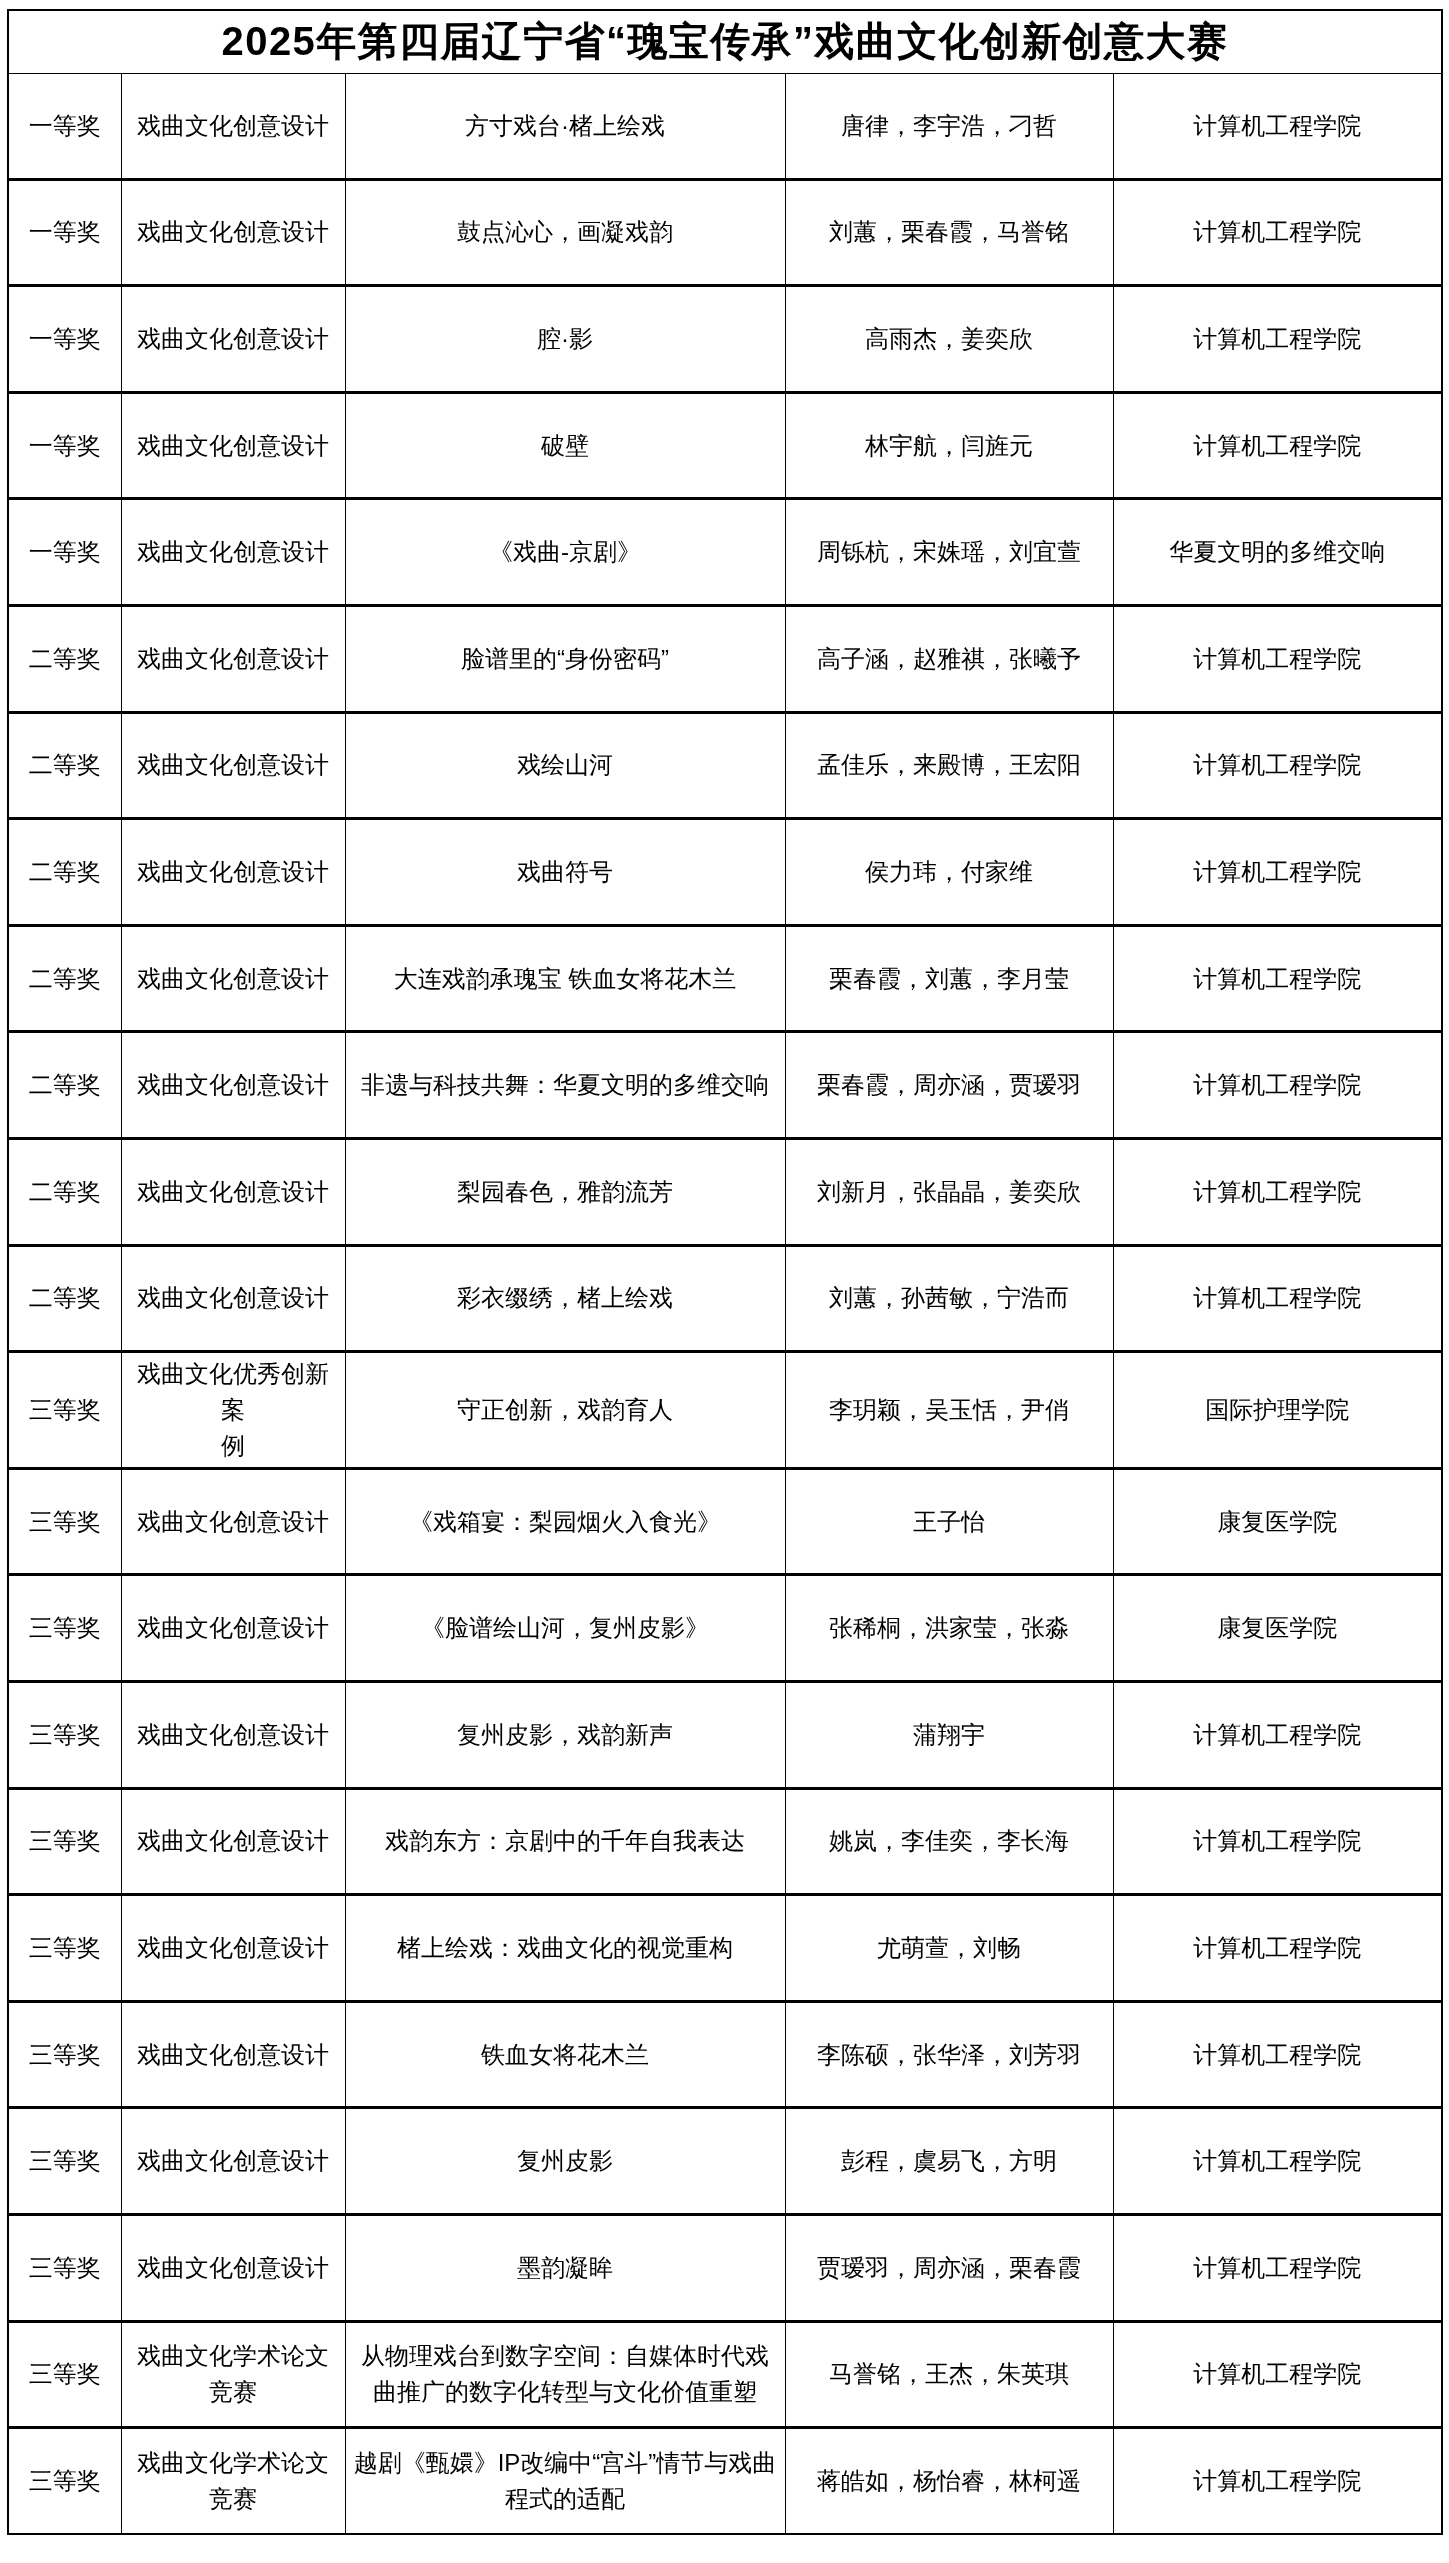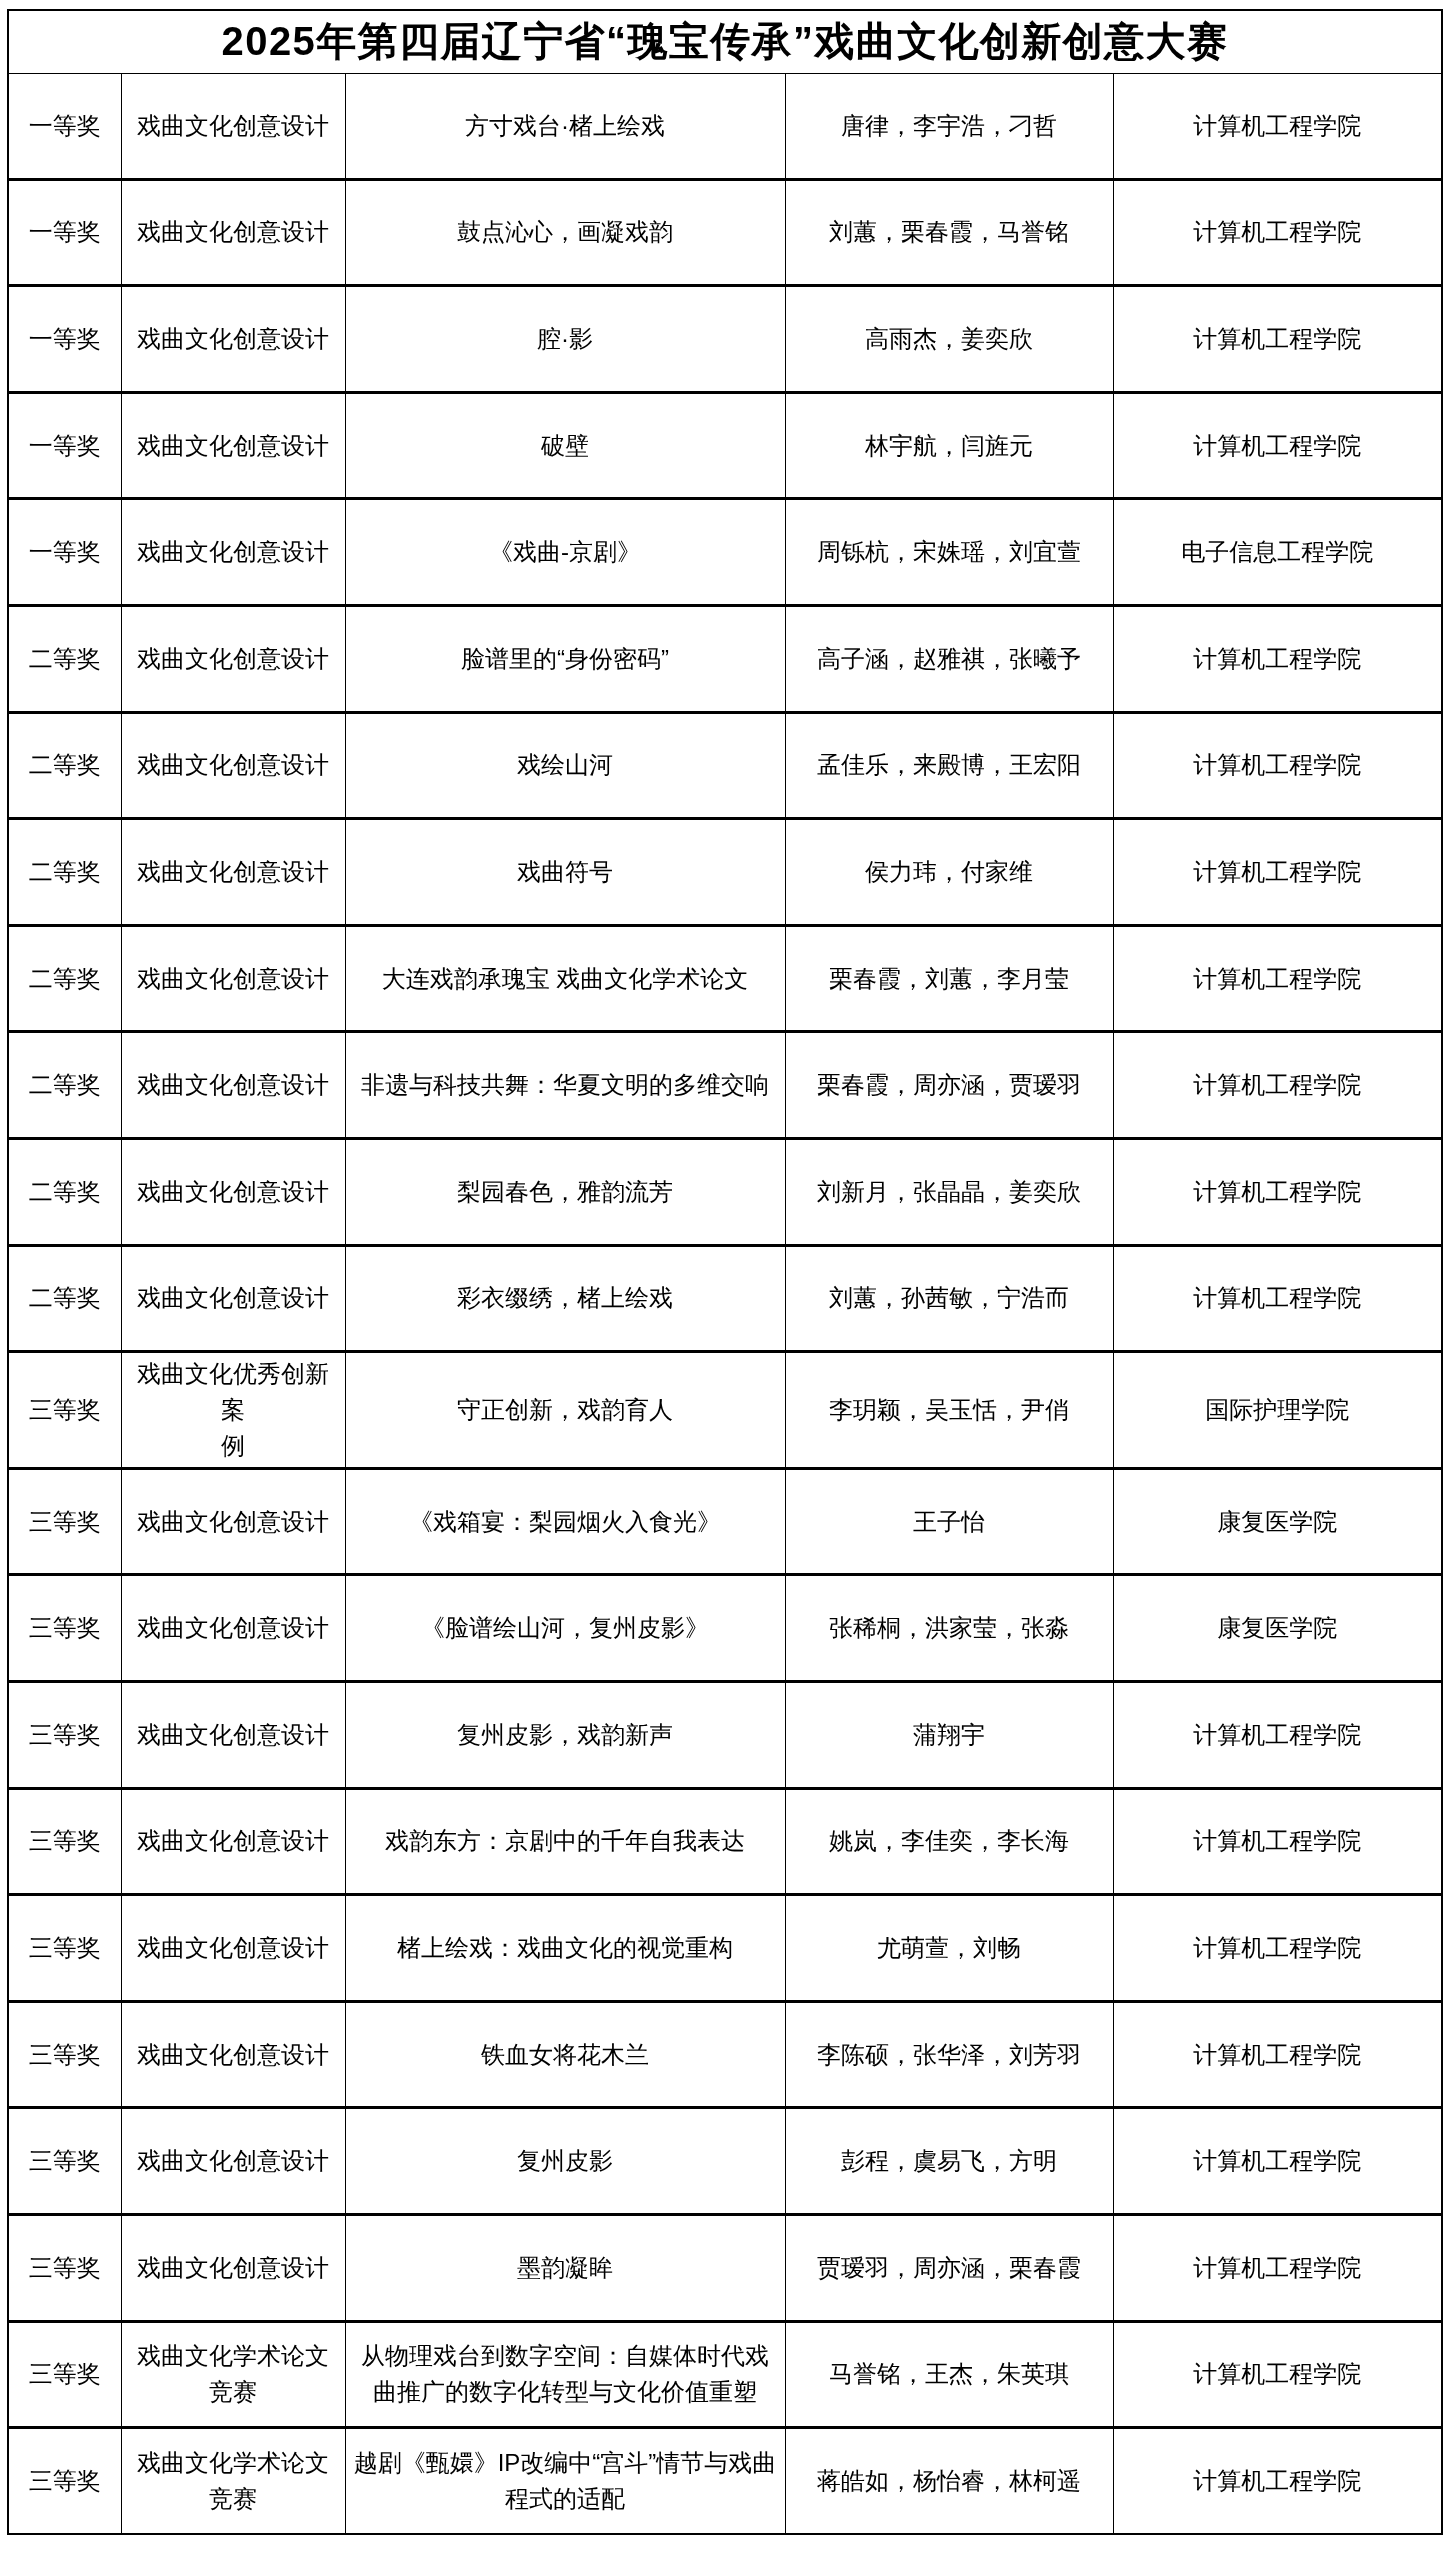--- a/index.html
+++ b/index.html
@@ -106,21 +106,21 @@
           <td class="col-track">戏曲文化创意设计</td>
           <td class="col-work">破壁</td>
           <td class="col-students">林宇航，闫旌元</td>
           <td class="col-unit">计算机工程学院</td>
         </tr>
         <tr>
           <td class="col-award">一等奖</td>
           <td class="col-track">戏曲文化创意设计</td>
           <td class="col-work">《戏曲-京剧》</td>
           <td class="col-students">周铄杭，宋姝瑶，刘宜萱</td>
-          <td class="col-unit">电子信息工程学院</td>
+          <td class="col-unit">华夏文明的多维交响</td>
         </tr>
         <tr>
           <td class="col-award">二等奖</td>
           <td class="col-track">戏曲文化创意设计</td>
           <td class="col-work">脸谱里的“身份密码”</td>
           <td class="col-students">高子涵，赵雅祺，张曦予</td>
           <td class="col-unit">计算机工程学院</td>
         </tr>
         <tr>
           <td class="col-award">二等奖</td>
@@ -132,21 +132,21 @@
         <tr>
           <td class="col-award">二等奖</td>
           <td class="col-track">戏曲文化创意设计</td>
           <td class="col-work">戏曲符号</td>
           <td class="col-students">侯力玮，付家维</td>
           <td class="col-unit">计算机工程学院</td>
         </tr>
         <tr>
           <td class="col-award">二等奖</td>
           <td class="col-track">戏曲文化创意设计</td>
-          <td class="col-work">大连戏韵承瑰宝 戏曲文化学术论文</td>
+          <td class="col-work">大连戏韵承瑰宝 铁血女将花木兰</td>
           <td class="col-students">栗春霞，刘蕙，李月莹</td>
           <td class="col-unit">计算机工程学院</td>
         </tr>
         <tr>
           <td class="col-award">二等奖</td>
           <td class="col-track">戏曲文化创意设计</td>
           <td class="col-work">非遗与科技共舞：华夏文明的多维交响</td>
           <td class="col-students">栗春霞，周亦涵，贾瑷羽</td>
           <td class="col-unit">计算机工程学院</td>
         </tr>

